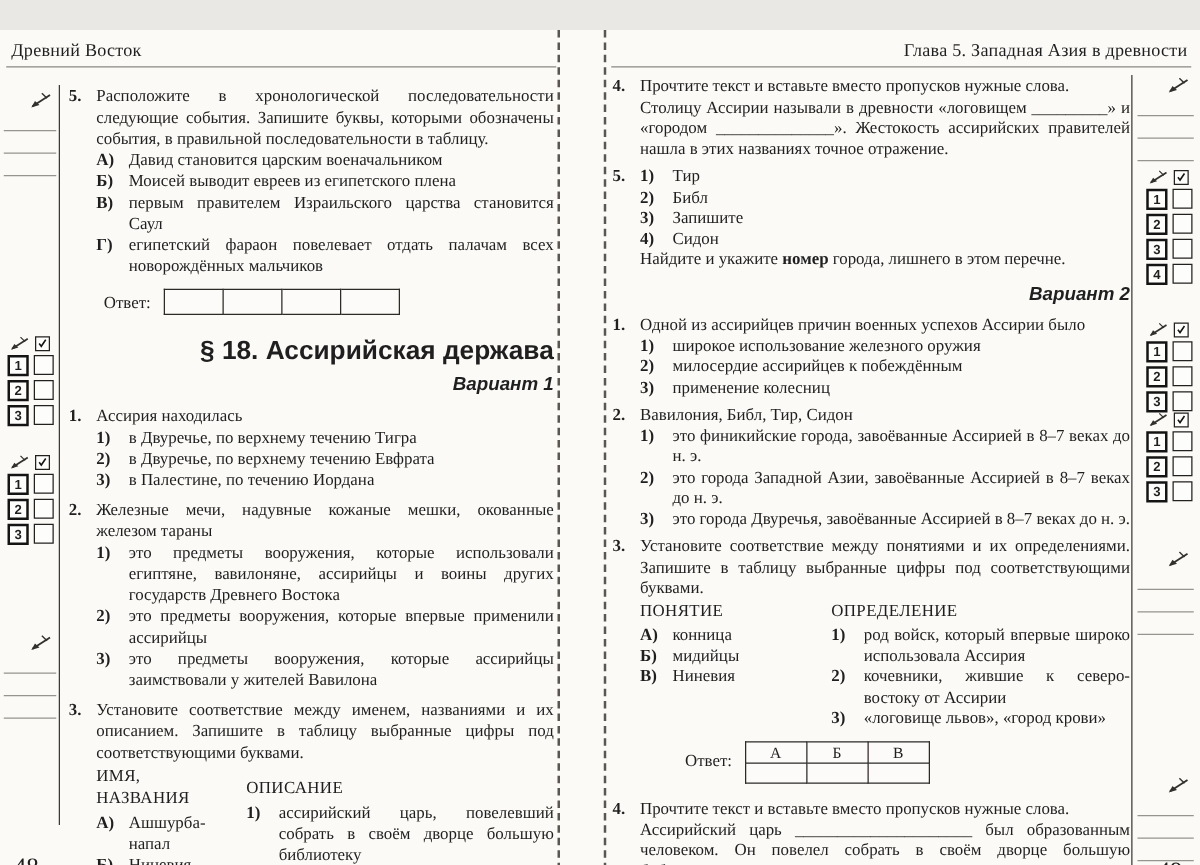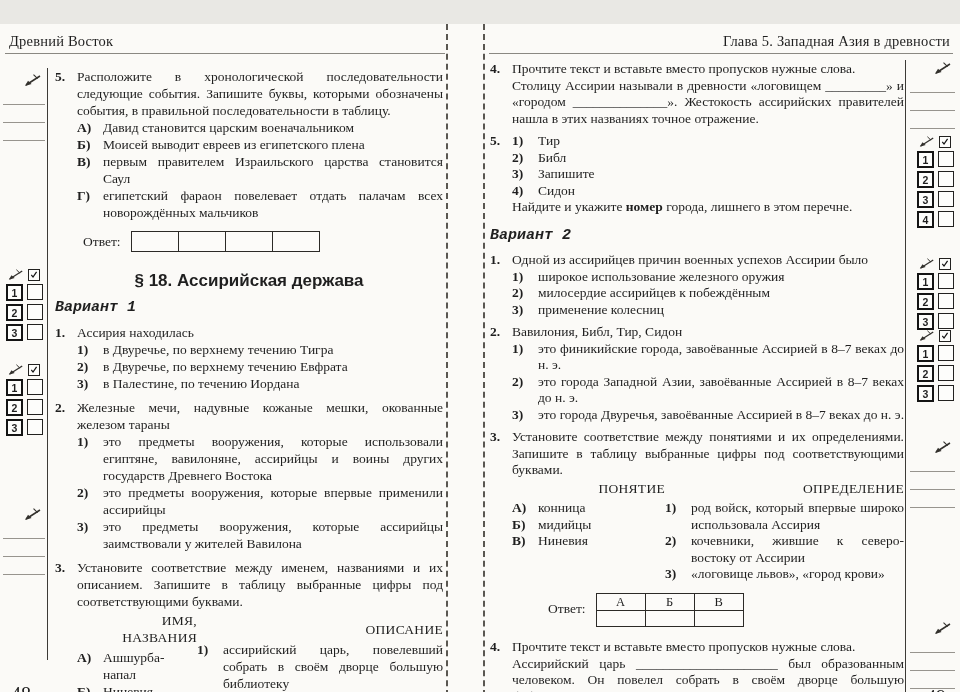--- a/index.html
+++ b/index.html
@@ -34,30 +34,30 @@
   .qn{width:22px;flex-shrink:0;font-weight:bold;}
   .qb{flex:1;min-width:0;}
   .qt{margin:0;}
   .opt{display:flex;}
   .on{width:26px;flex-shrink:0;font-weight:bold;}
   .ot{flex:1;min-width:0;}
   .pre{white-space:pre-line;}
   .b{font-weight:bold;}
 
   .section-heading{font-family:"Liberation Sans",sans-serif;font-weight:bold;
-                   font-size:17px;margin:14px 0 10px 0;text-align:center;}
-  .variant-heading{font-family:Liberation Mono, monospace;font-weight:bold;font-style:italic;
-                   font-size:15px;margin:0 0 8px 0;text-align:left;}
+                   font-size:21px;margin:14px 0 10px 0;text-align:right;}
+  .variant-heading{font-family:Liberation Sans, sans-serif;font-weight:bold;font-style:italic;
+                   font-size:15px;margin:0 0 8px 0;text-align:right;}
 
   
   .match{display:flex;margin-top:2px;}
   .mcol-l{width:120px;flex-shrink:0;}
   .content-right .mcol-l{width:153px;}
   .mcol-r{flex:1;min-width:0;}
-  .mhead{margin:0 0 3px 0;letter-spacing:.3px;text-align:right;}
+  .mhead{margin:0 0 3px 0;letter-spacing:.3px;text-align:left;}
   .mhead.pad{padding-top:9px;}
 
   
   .ansrow{display:flex;align-items:center;margin:9px 0 6px 6px;}
   .anslabel{margin-right:10px;}
   table.anstab{border-collapse:collapse;margin-top:1px;}
   table.anstab td{border:1.2px solid #2c2a27;padding:0;text-align:center;
                   font-size:12.5px;background:#fcfbf9;}
   .cell-w{width:46px;height:19px;}
   .cell-h{width:48px;height:14px;}

